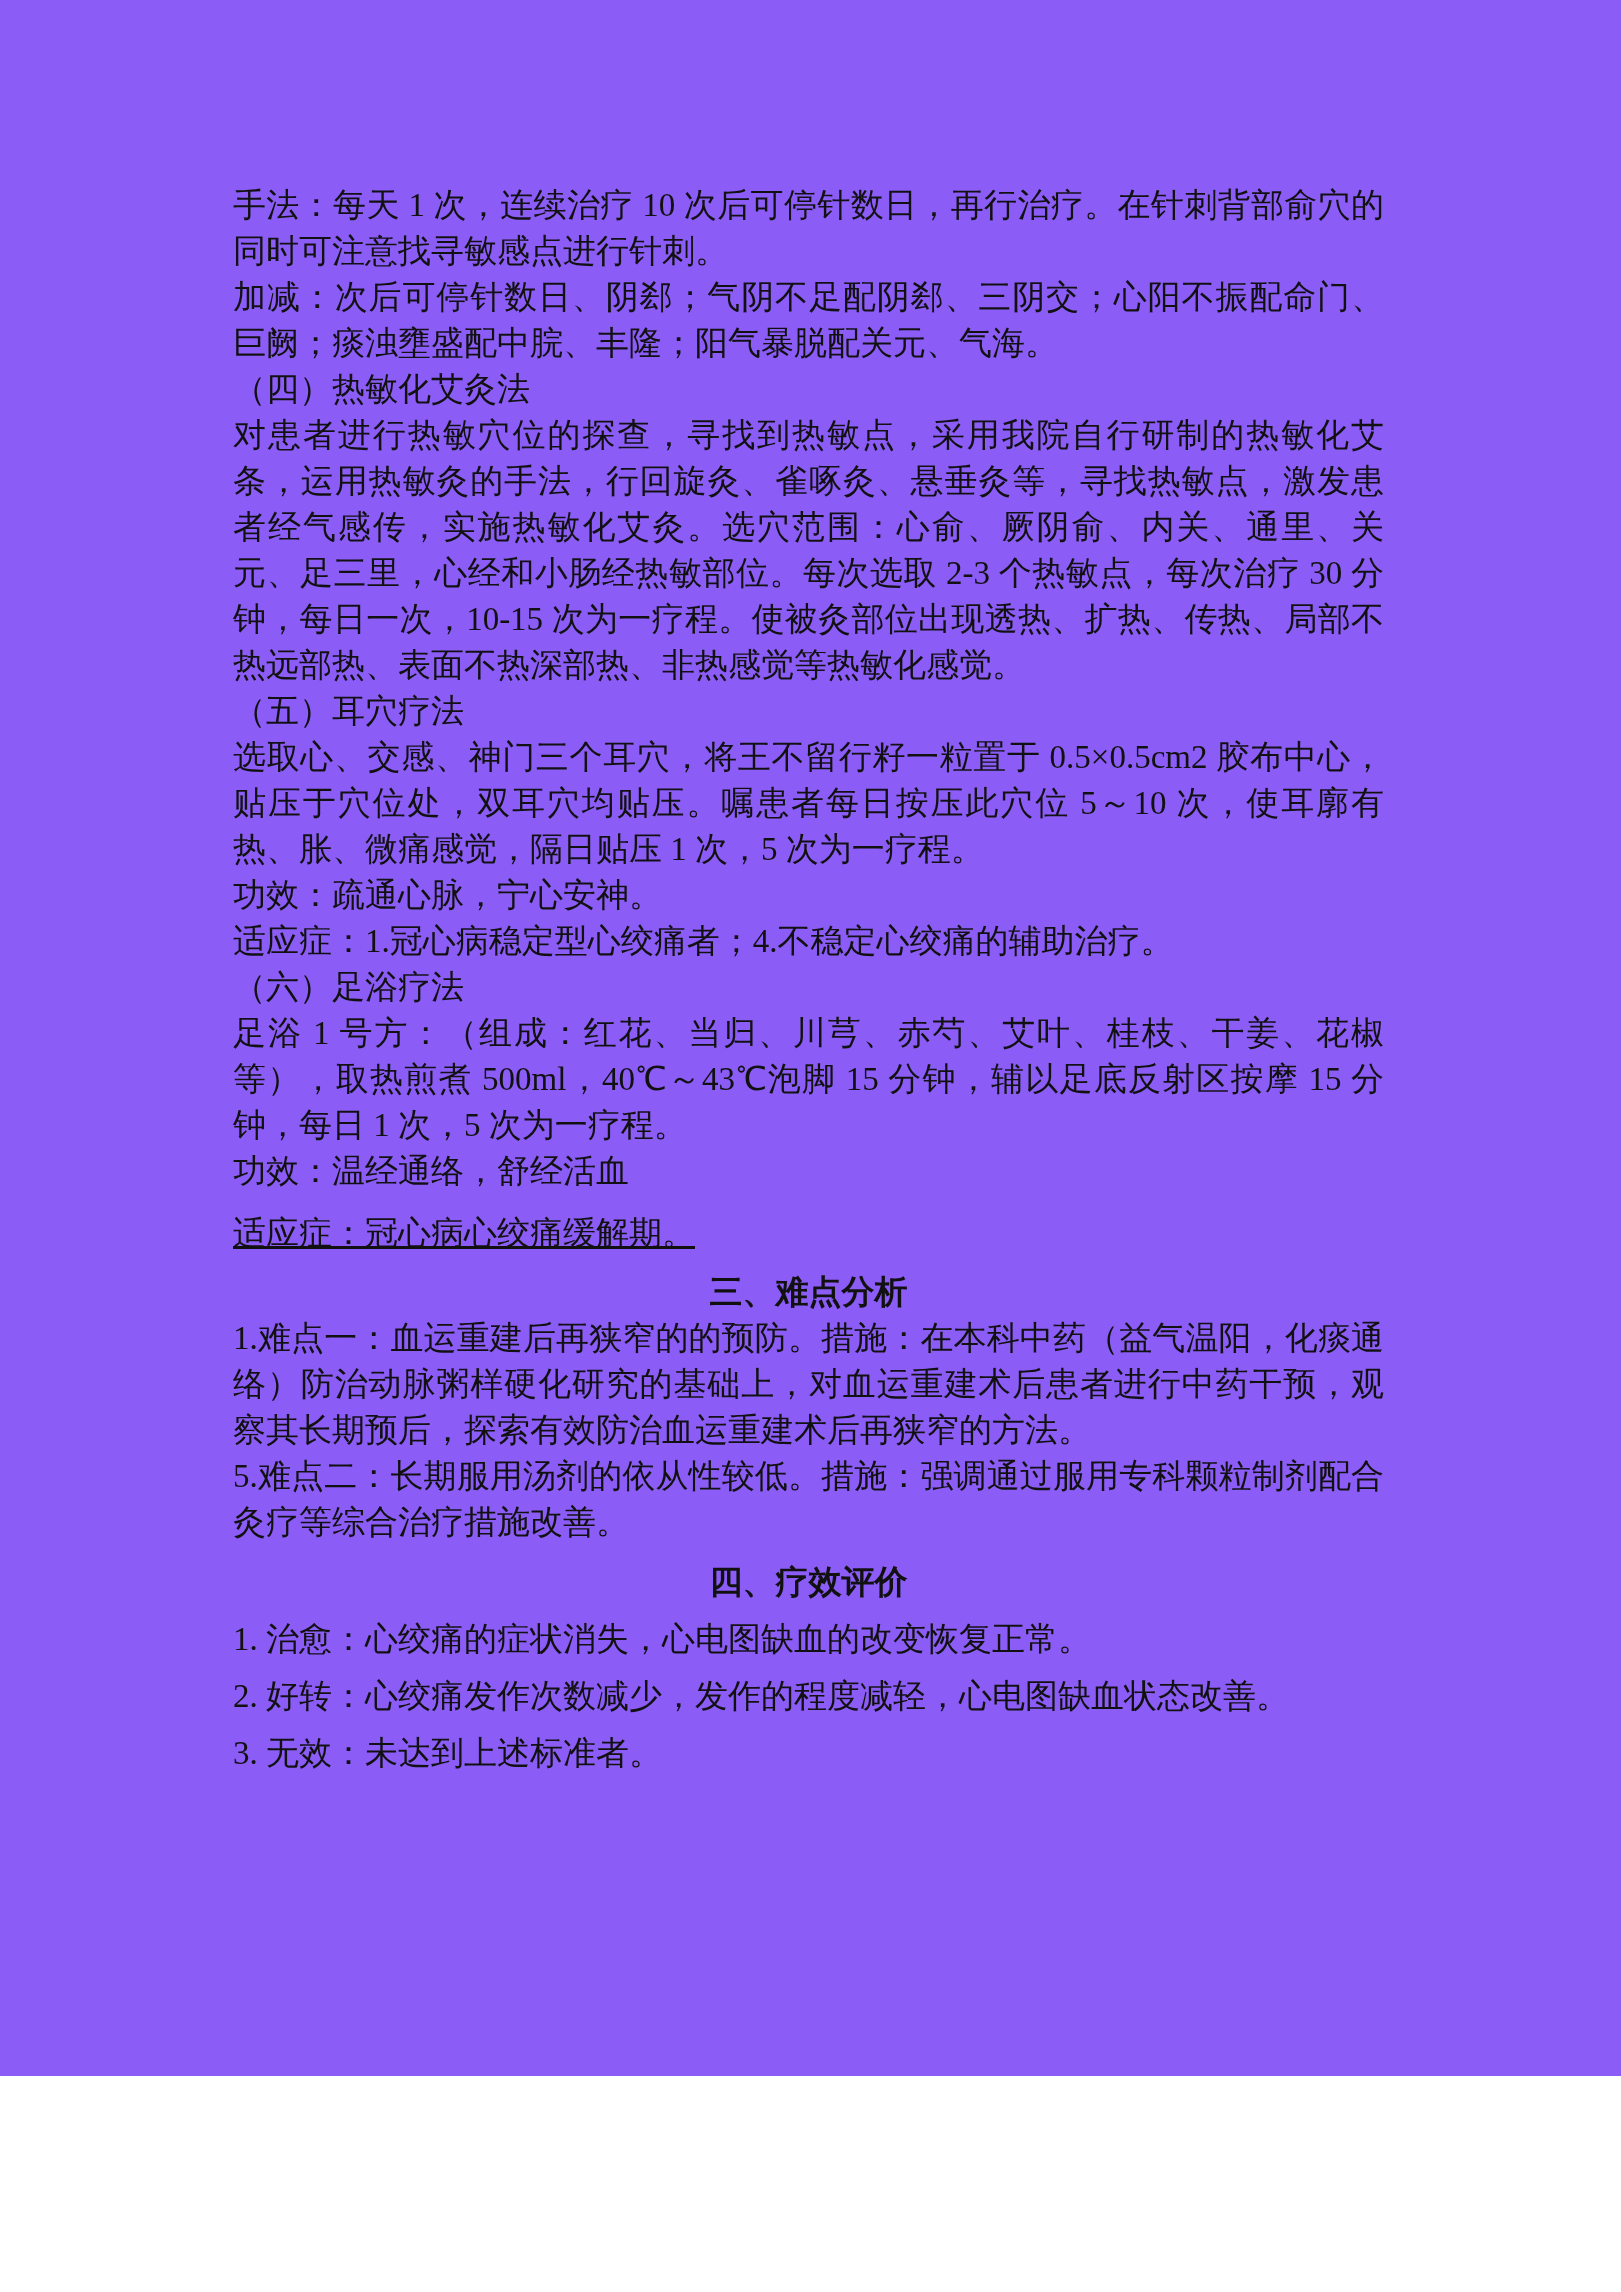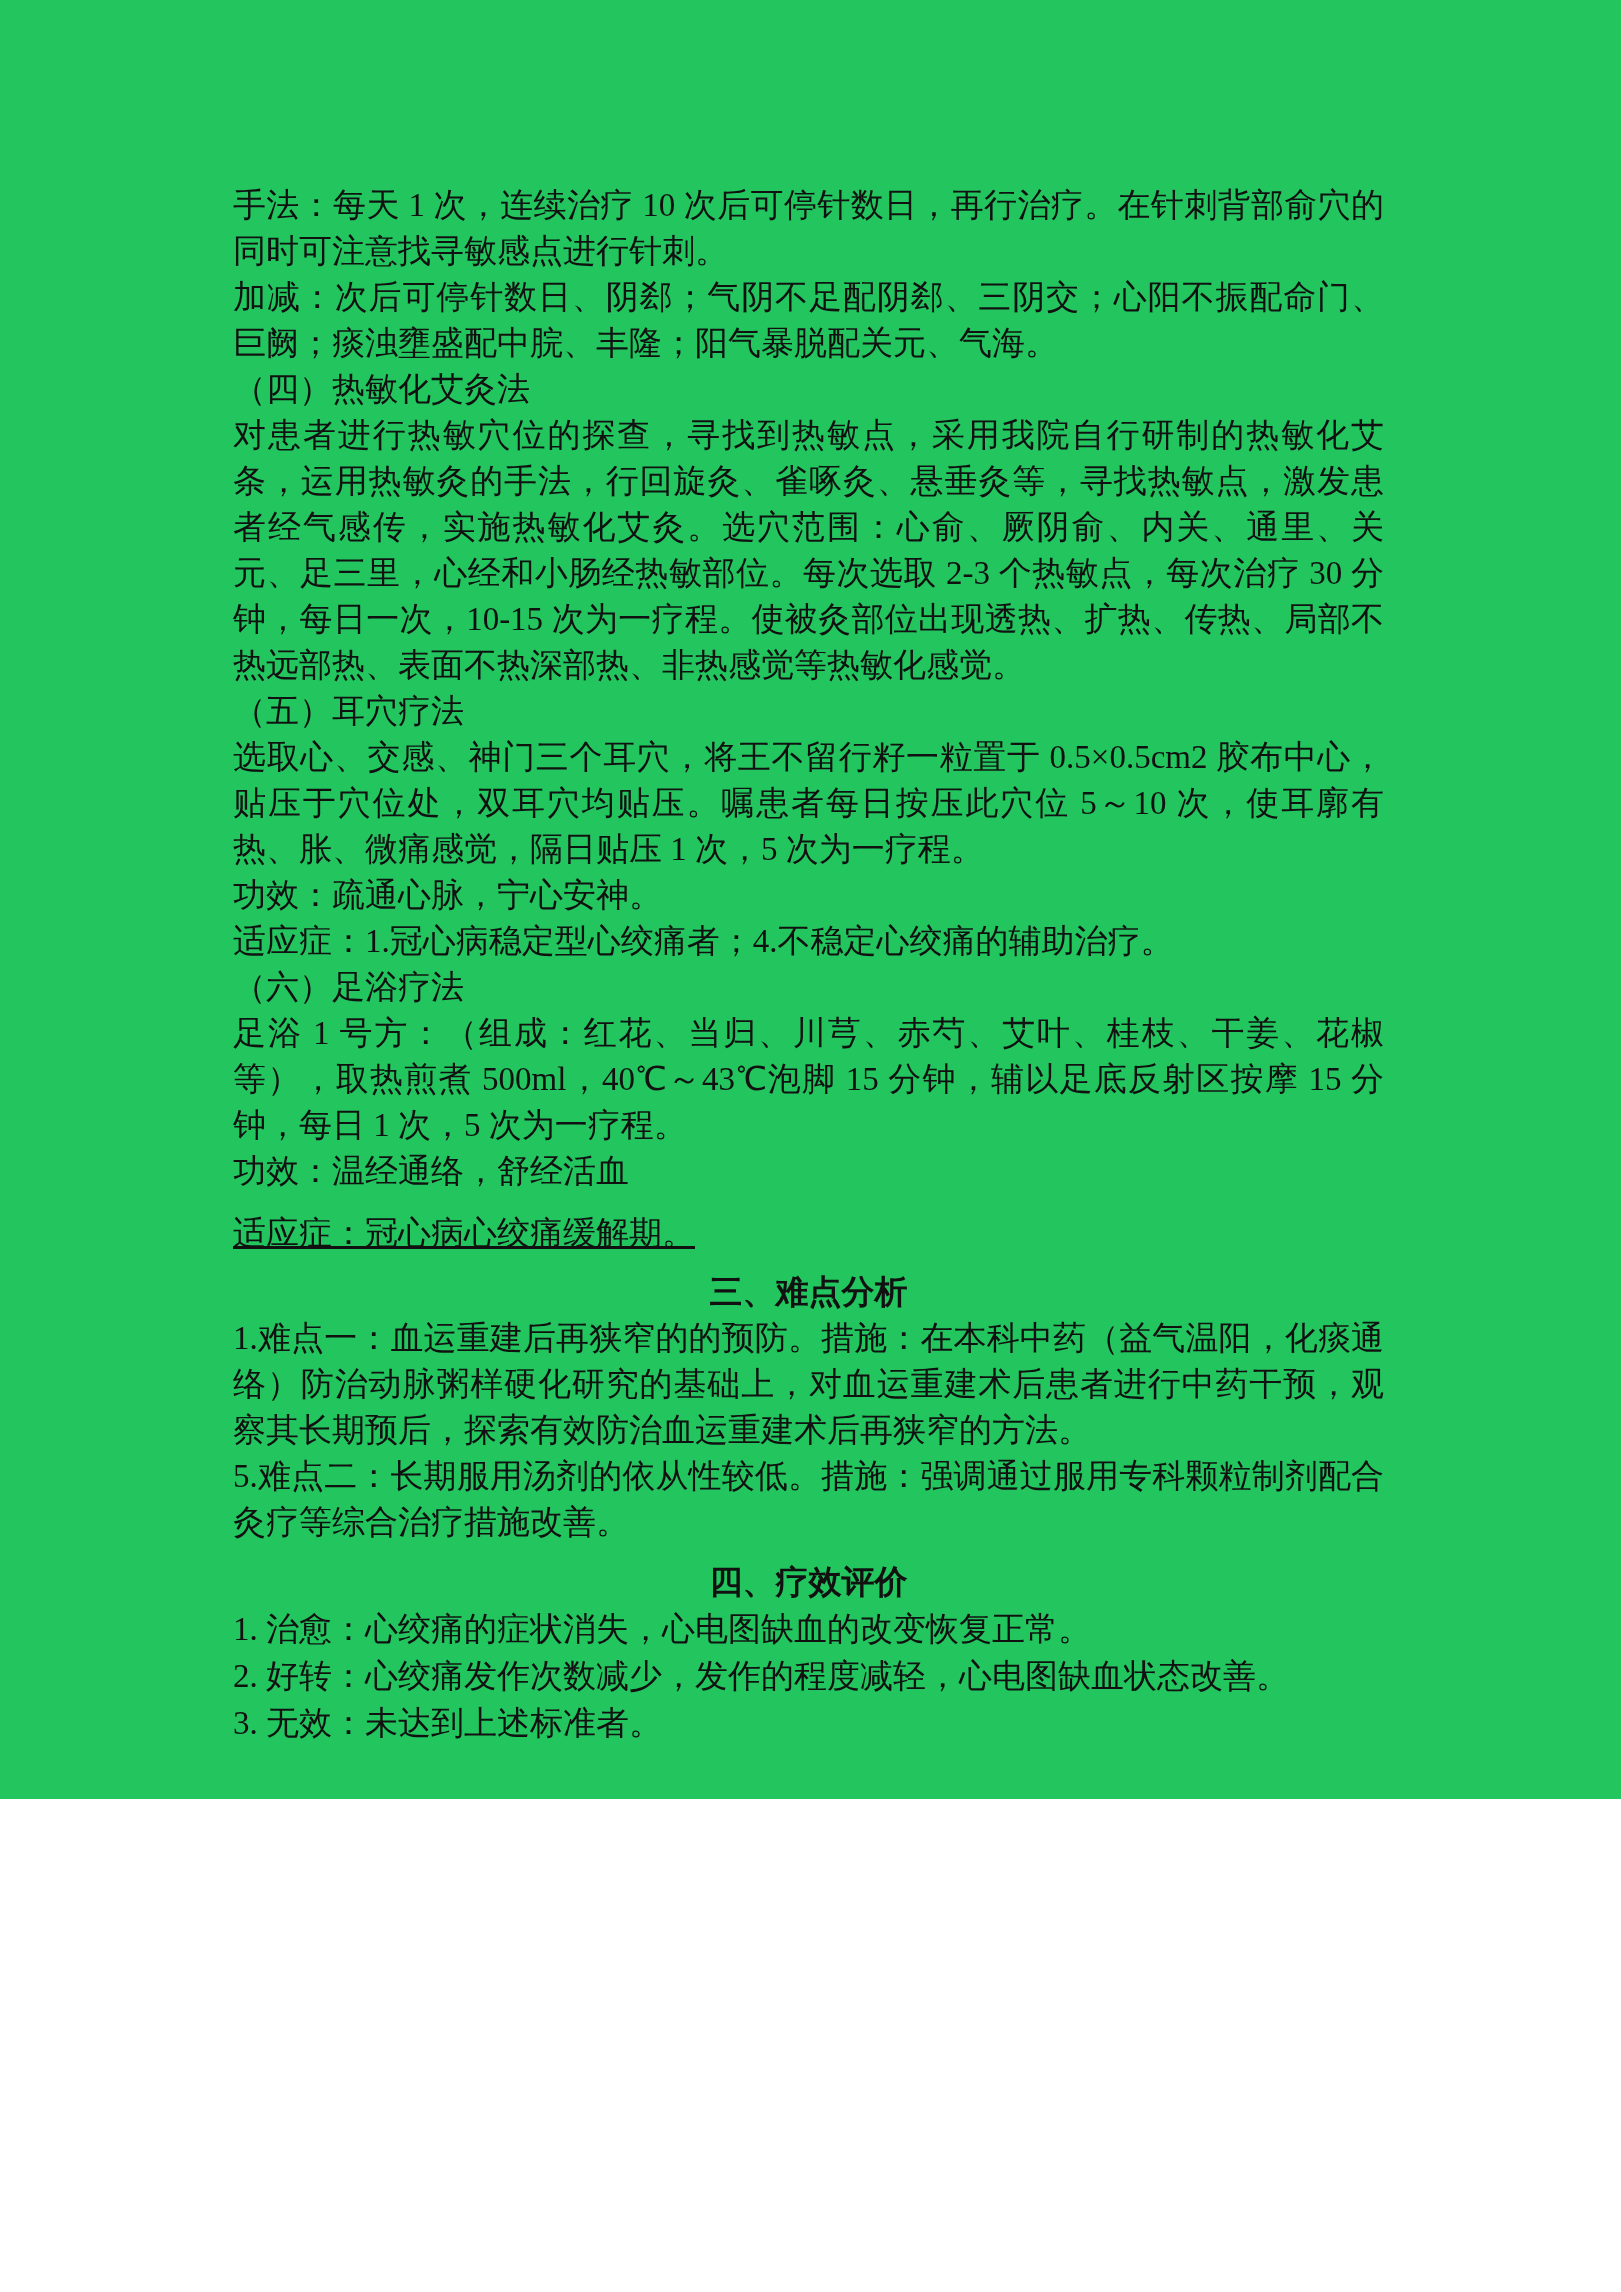--- a/index.html
+++ b/index.html
@@ -3,22 +3,22 @@
 <meta charset="utf-8">
 <style>
   html, body {
     margin: 0;
     padding: 0;
     background: #ffffff;
   }
   .page {
     position: relative;
     width: 1621px;
-    height: 1799px;
-    background: #22c55e;
+    height: 2076px;
+    background: #8b5cf6;
     color: #111111;
     font-family: "Liberation Serif", serif;
     overflow: hidden;
   }
   .text-block {
     position: absolute;
     left: 233px;
     top: 182px;
     width: 1151px;
   }
@@ -35,21 +35,21 @@
     font-family: "Liberation Sans", sans-serif;
     font-weight: bold;
     text-align: center;
     margin-top: 13.7px;
   }
   p.para.body-spaced {
     margin-top: 15.7px;
     text-decoration: underline;
   }
   p.para.list-item {
-    margin-top: 1px;
+    margin-top: 11px;
   }
   .footer {
     position: absolute;
     top: 2119px;
     left: 0;
     width: 100%;
     text-align: center;
     font-size: 29px;
     line-height: 35px;
     color: #111111;

